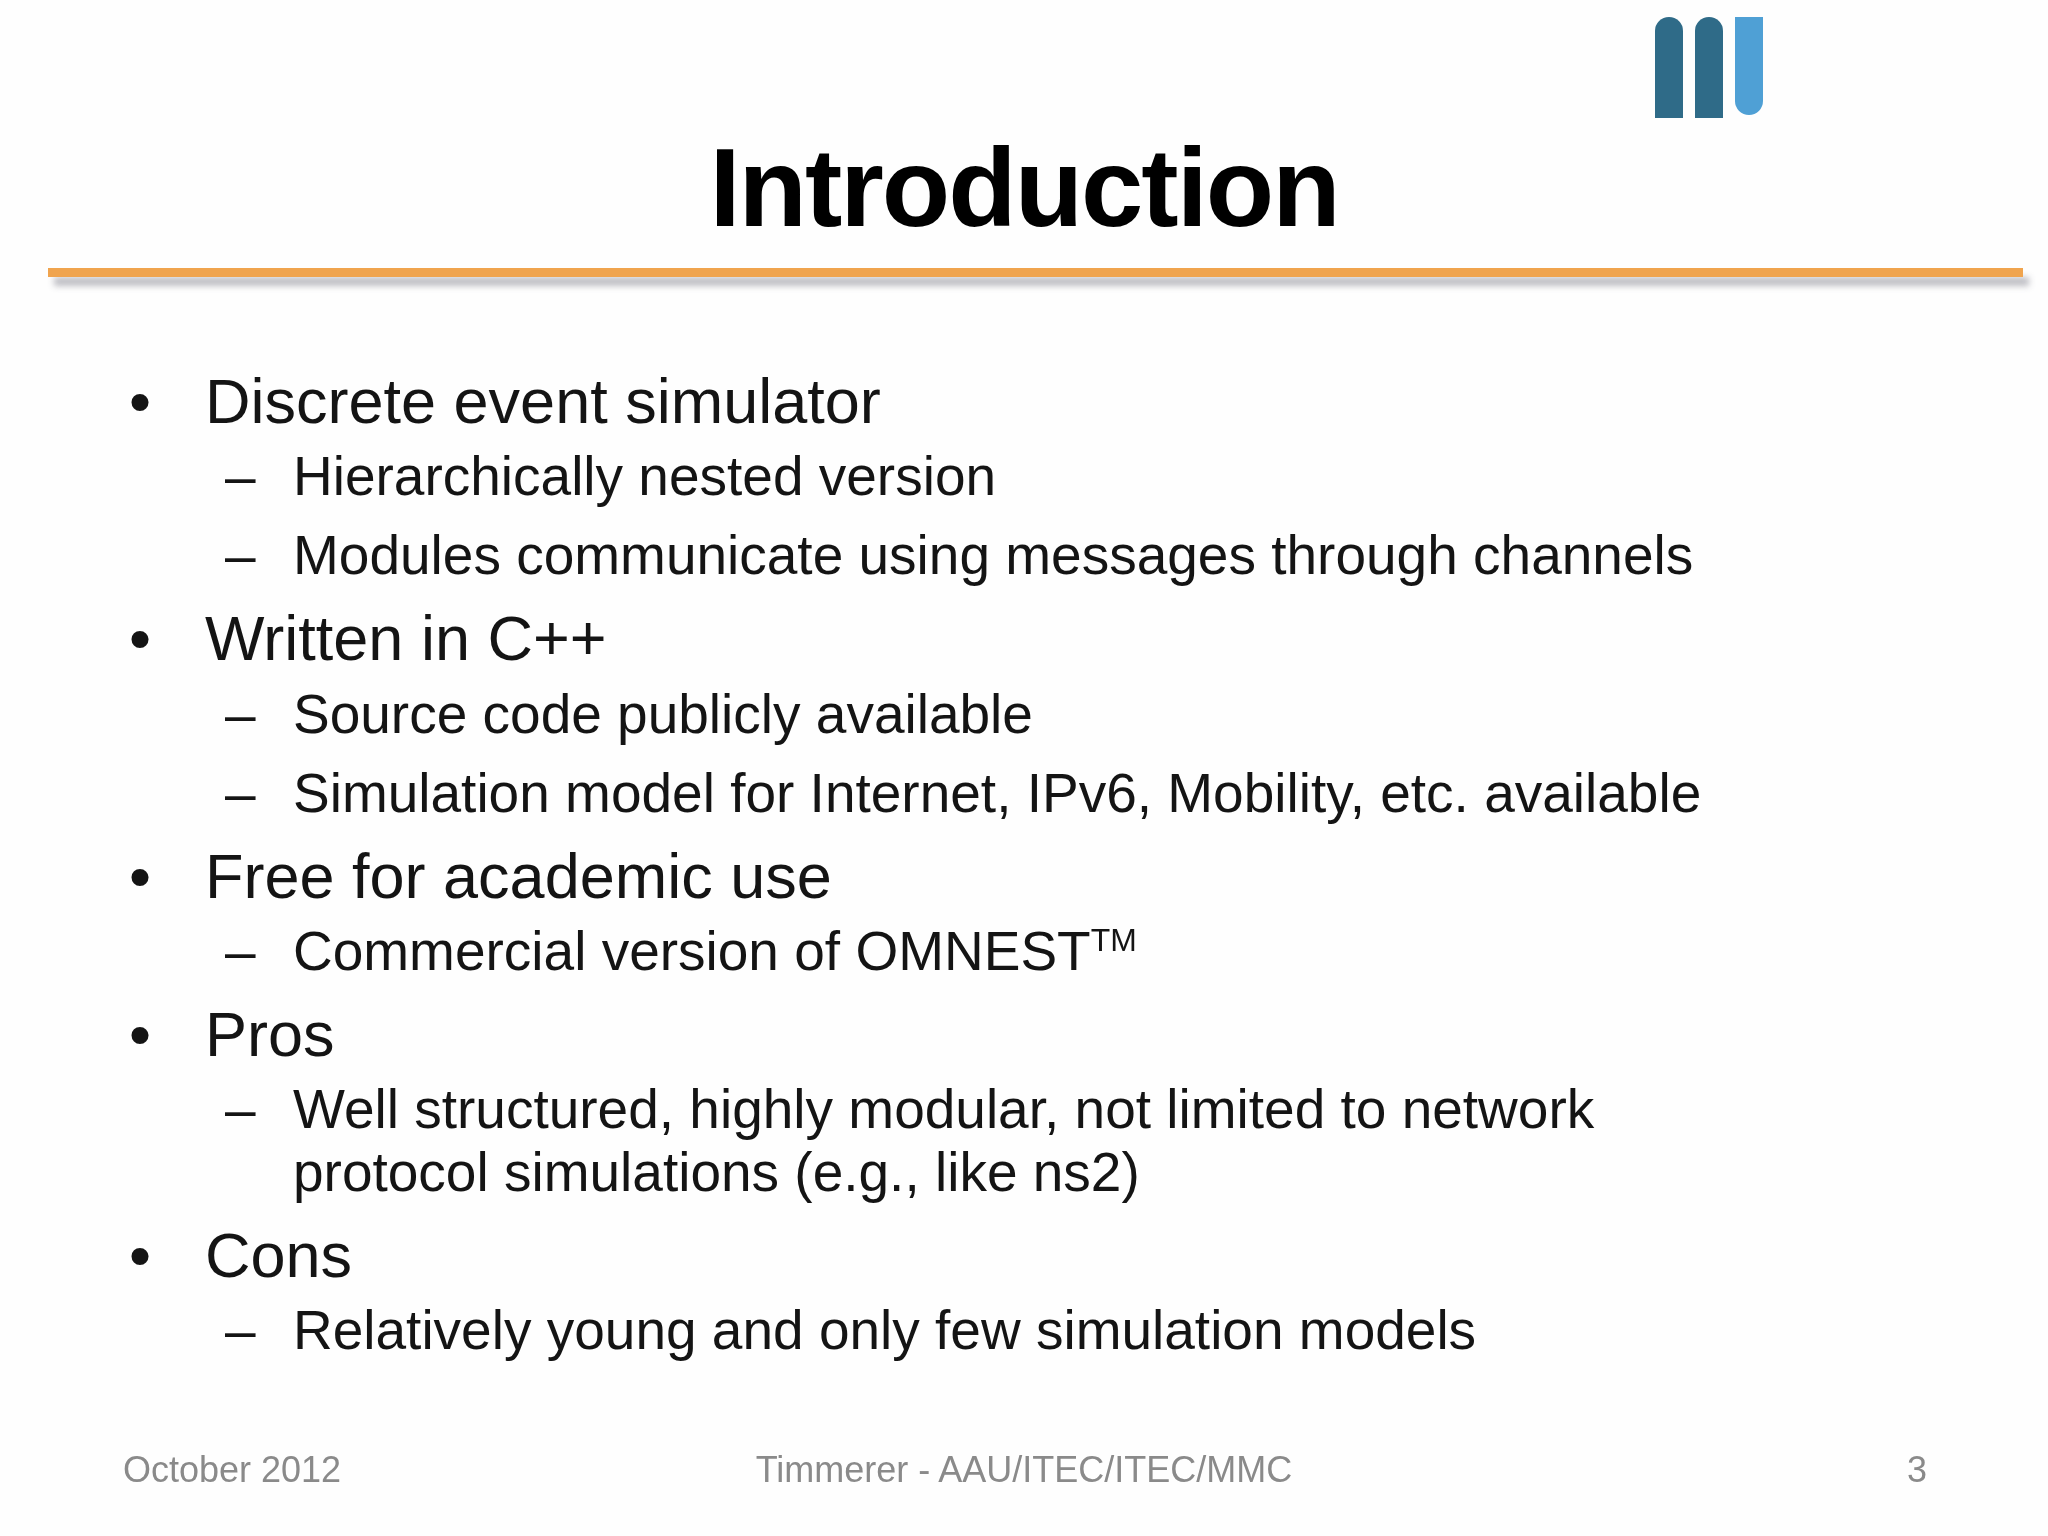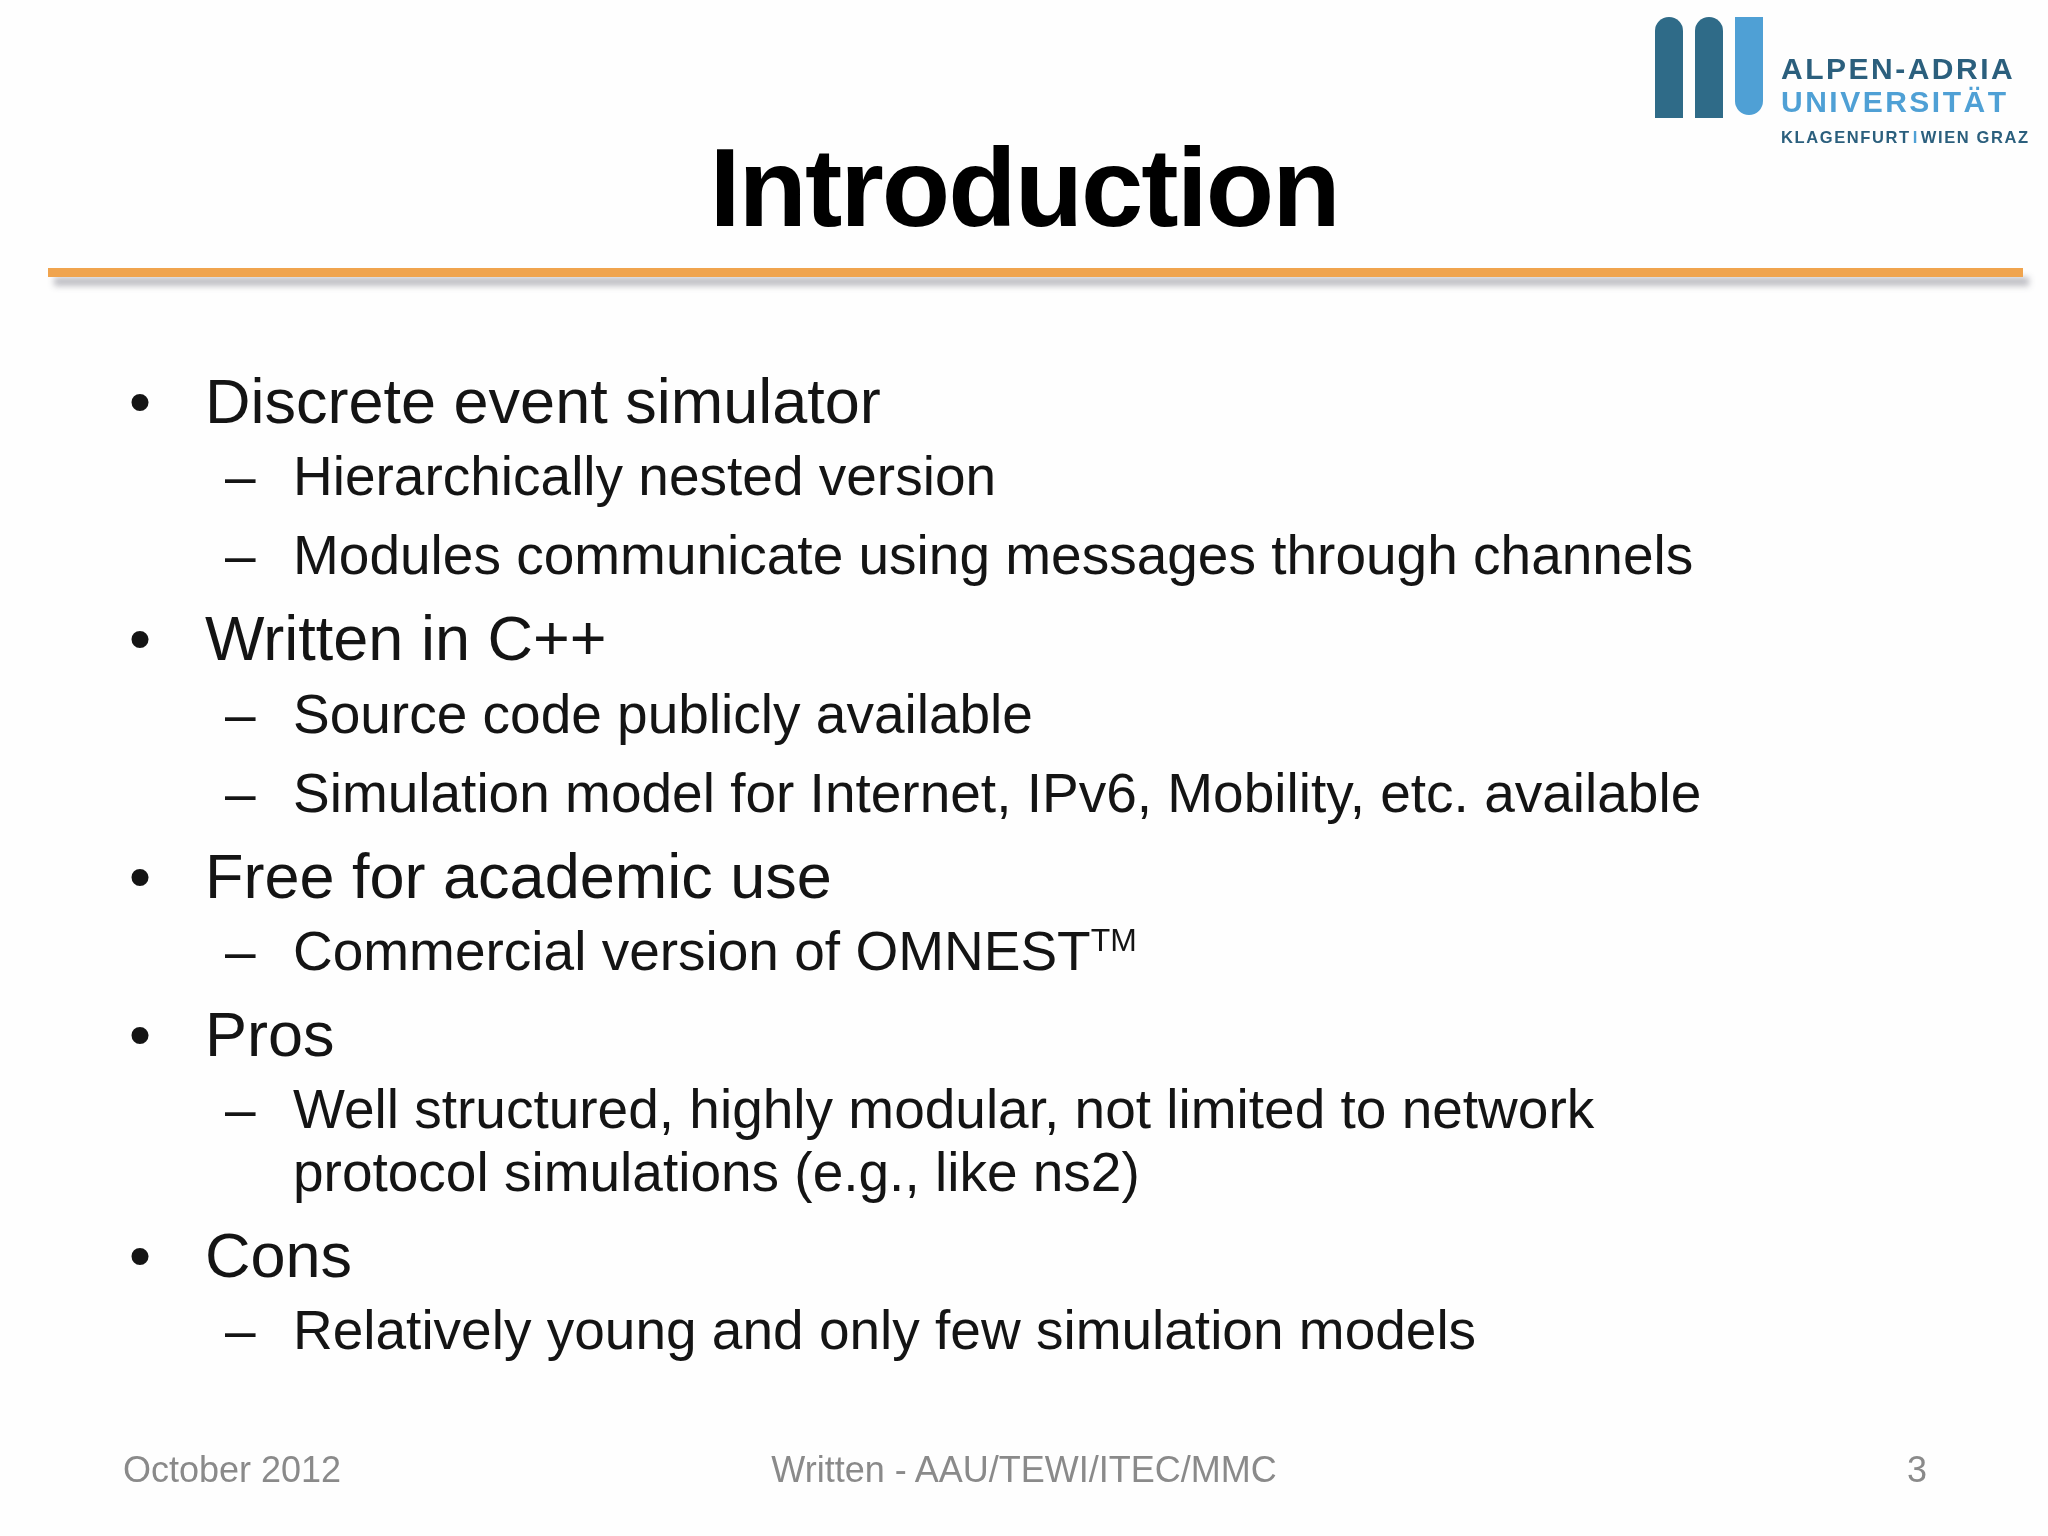--- a/index.html
+++ b/index.html
@@ -72,25 +72,20 @@
 </style>
 </head>
 <body>
 
 <div class="slide">
 
   <div class="logo">
     <div class="logo-shape s1"></div>
     <div class="logo-shape s2"></div>
     <div class="logo-shape s3"></div>
-    <div class="logo-text">
-      <div class="logo-line1">ALPEN-ADRIA</div>
-      <div class="logo-line2">UNIVERSITÄT</div>
-      <div class="logo-line3"><span>KLAGENFURT</span><span class="sep">I</span><span>WIEN GRAZ</span></div>
-    </div>
   </div>
 
   <h1 class="title">Introduction</h1>
   <div class="title-rule" style="background: rgb(240, 164, 78);"></div>
 
   <div class="content">
     <ul>
 
       <li class="l1">
         <span class="marker">•</span>
@@ -153,16 +148,16 @@
         <li>
           <span class="marker">–</span>
           <span>Relatively young and only few simulation models</span>
         </li>
       </ul>
 
     </ul>
   </div>
 
   <div class="footer-date">October 2012</div>
-  <div class="footer-credit">Written - AAU/TEWI/ITEC/MMC</div>
+  <div class="footer-credit">Timmerer - AAU/ITEC/ITEC/MMC</div>
   <div class="footer-page">3</div>
 
 </div>
 
 </body></html>

